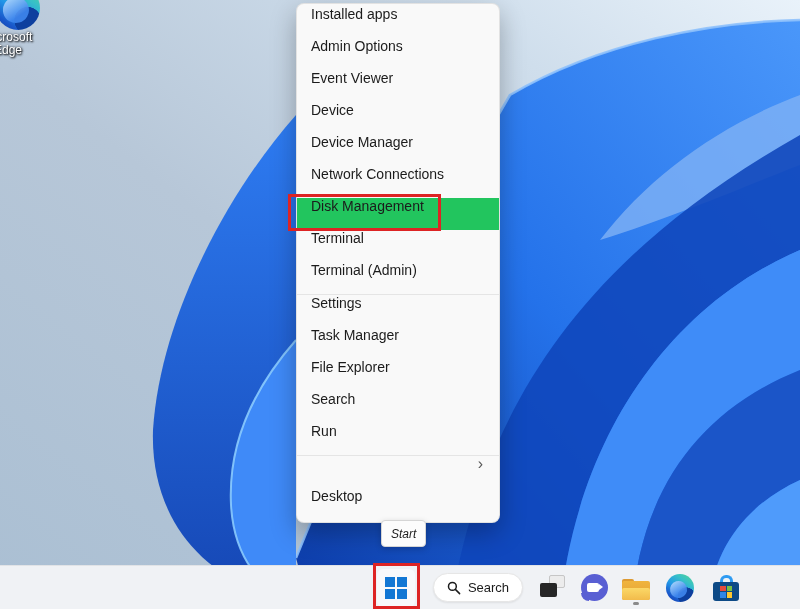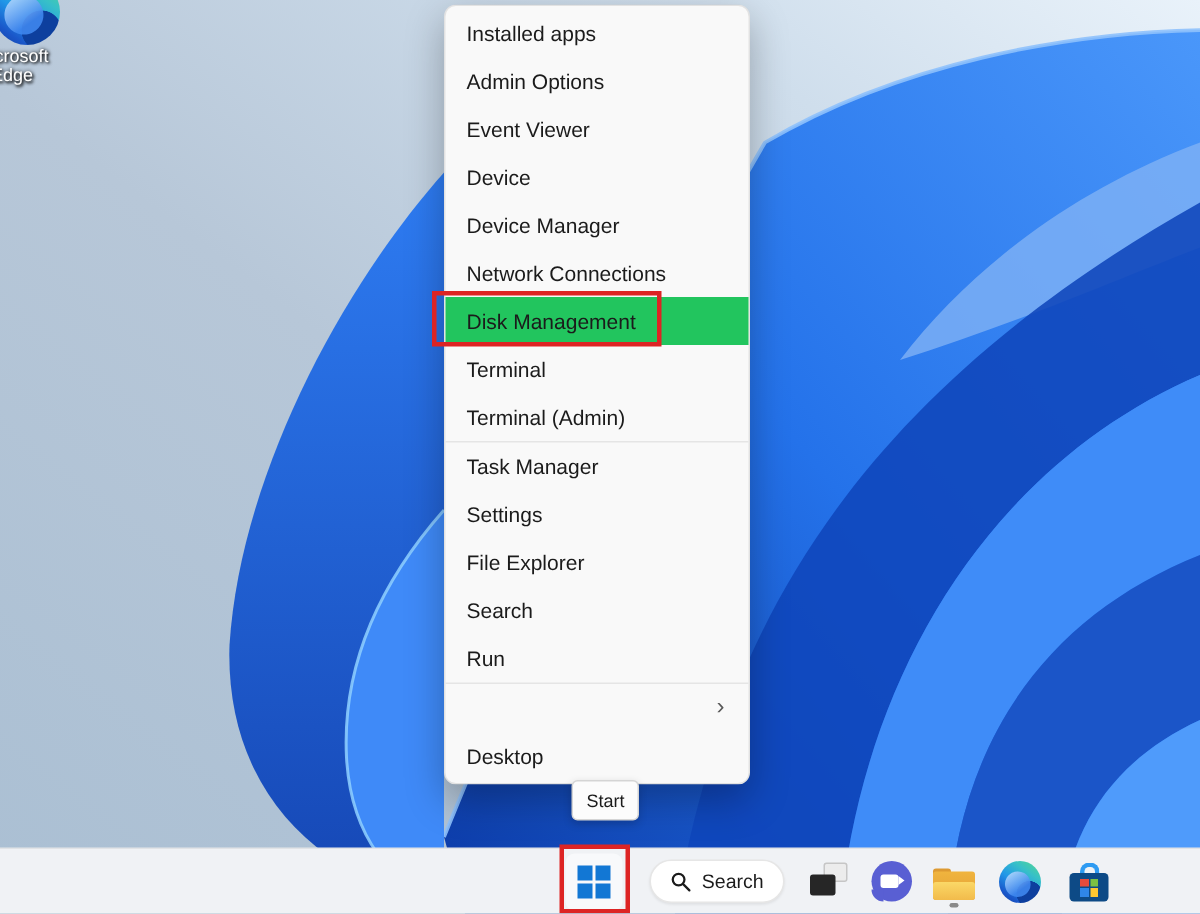--- a/index.html
+++ b/index.html
@@ -21,36 +21,36 @@
       linear-gradient(215deg, #55d98c 0%, #37c0c8 28%, #2196e8 55%, #1a56c9 80%, #123f9e 100%);
     overflow:hidden; }
   .edge-icon::before { content:''; position:absolute; left:16%; top:26%; width:60%; height:60%;
     border-radius:50%; background:linear-gradient(160deg, #bfe0ff, #3e86ee 70%);
     transform:rotate(-15deg); opacity:.9; }
 
   
   .menu { position:absolute; left:296px; top:3px; width:204px; z-index:30;
     background:#f9f9f9; border:1px solid rgba(0,0,0,.09); border-radius:8px;
     box-shadow:0 10px 26px rgba(0,0,0,.28); padding:2px 0; }
-  .menu-item { height:32px; display:flex; align-items:center; padding:0 14px;
+  .menu-item { height:32px; display:flex; padding:0 14px;
     font-size:14px; color:#1b1b1b; white-space:nowrap; }
   .menu-item.hl { background:#22c55e; }
   .menu-sep { height:1px; background:#e5e5e5; }
   .chev { margin-left:auto; margin-right:2px; color:#5a5a5a; font-size:16px; line-height:1; }
 
   
   .hl-box { position:absolute; border:3px solid #dd2424; z-index:40; }
   .hl-box.disk { left:288px; top:194px; width:153px; height:37px; }
   .hl-box.start { left:373px; top:563px; width:47px; height:46px; }
 
   
   .tooltip { position:absolute; left:381px; top:520px; min-width:45px; height:27px; z-index:50;
     background:#fcfcfc; border:1px solid #d5d5d5; border-radius:4px;
     box-shadow:0 2px 6px rgba(0,0,0,.18); display:flex; align-items:center; justify-content:center;
-    font-size:12px; color:#1b1b1b; padding:0 9px; }
+    font-size:12px; color:#1b1b1b; padding:0 9px;font-style:italic; }
 
   
   .taskbar { position:absolute; left:0; top:565px; width:800px; height:44px; z-index:20;
     background:#f0f2f5; border-top:1px solid rgba(0,0,0,.06); }
   .tb-btn { position:absolute; display:flex; align-items:center; justify-content:center; }
 
   .start-btn { left:377px; top:3px; width:38px; height:38px; border-radius:6px; background:rgba(255,255,255,.55); }
   .winlogo { width:22px; height:22px; display:grid; grid-template-columns:1fr 1fr; grid-template-rows:1fr 1fr; gap:2px; }
   .winlogo span { background:#1277d4; }
 
@@ -157,24 +157,24 @@
         <span>Disk Management</span>
       </div>
     <div class="menu-item">
         <span>Terminal</span>
       </div>
     <div class="menu-item">
         <span>Terminal (Admin)</span>
       </div>
     <div class="menu-sep"></div>
     <div class="menu-item">
+        <span>Settings</span>
+      </div>
+    <div class="menu-item">
         <span>Task Manager</span>
-      </div>
-    <div class="menu-item">
-        <span>Settings</span>
       </div>
     <div class="menu-item">
         <span>File Explorer</span>
       </div>
     <div class="menu-item">
         <span>Search</span>
       </div>
     <div class="menu-item">
         <span>Run</span>
       </div>

